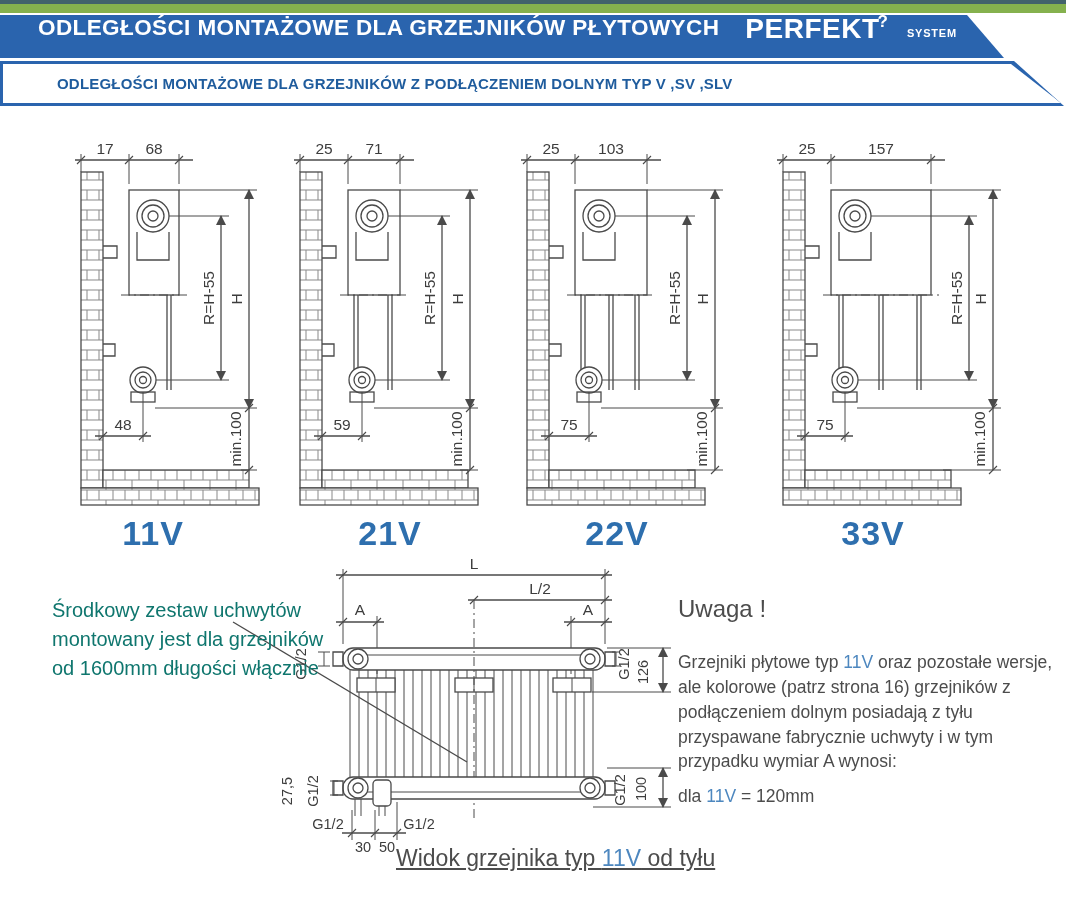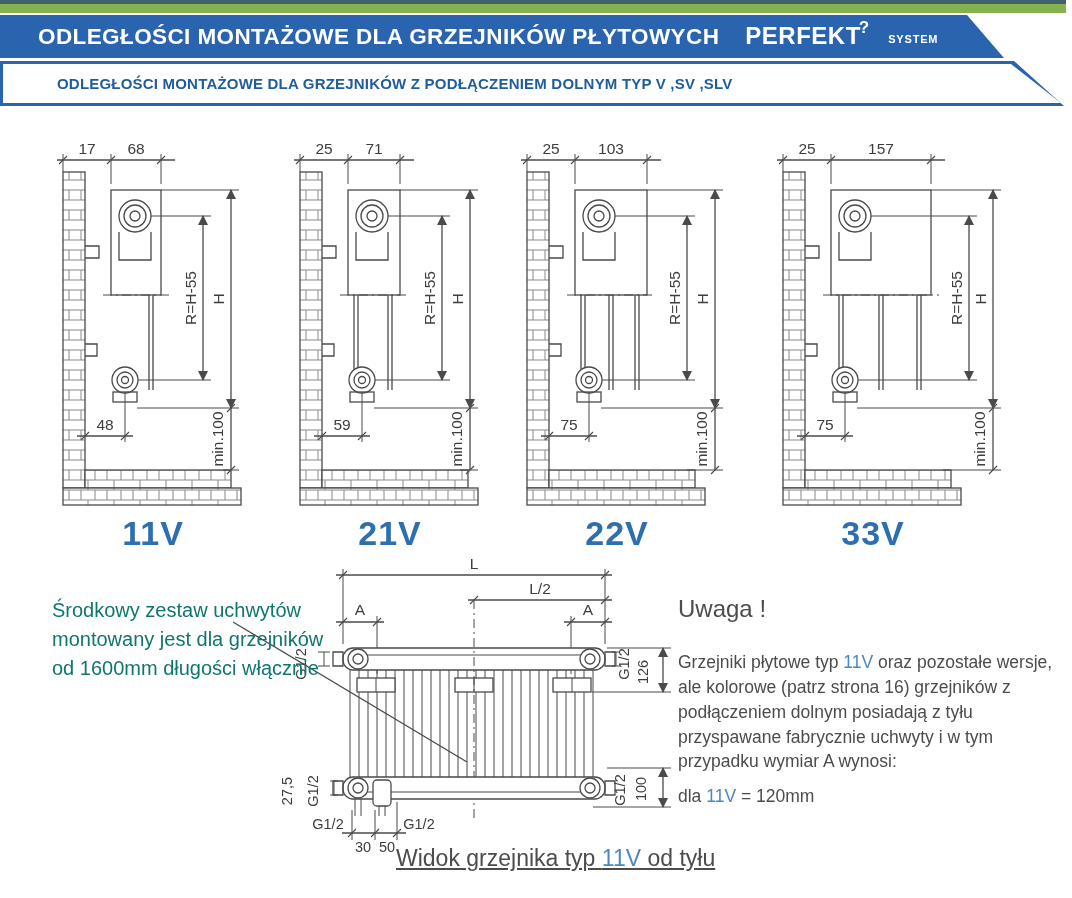--- a/index.html
+++ b/index.html
@@ -4,24 +4,24 @@
 <style>
   html,body{margin:0;padding:0;background:#fff;}
   #page{position:relative;width:1072px;height:898px;background:#fff;overflow:hidden;
         font-family:"Liberation Sans",sans-serif;}
   
   .strip-dark{position:absolute;left:0;top:0;width:1066px;height:4px;background:#42626b;}
   .strip-green{position:absolute;left:0;top:4px;width:1066px;height:9px;background:#85b14e;}
   
   .banner-blue{position:absolute;left:0;top:15px;width:1004px;height:43px;background:#2a64ae;
     clip-path:polygon(0 0,967px 0,100% 100%,0 100%);
-    display:flex;align-items:center;padding-left:38px;box-sizing:border-box;}
+    display:flex;padding-left:38px;box-sizing:border-box;}
   .banner-title{color:#fff;font-size:22.5px;font-weight:700;letter-spacing:.4px;white-space:nowrap;}
   .logo{display:flex;align-items:baseline;margin-left:26px;color:#fff;}
-  .logo-main{font-size:24px;font-weight:800;letter-spacing:.5px;line-height:1;}
+  .logo-main{font-size:28px;font-weight:800;letter-spacing:.5px;line-height:1;}
   .logo-mark{font-size:17px;font-weight:700;position:relative;top:-11px;margin-left:-2px;}
   .logo-sub{font-size:11px;font-weight:600;letter-spacing:.8px;margin-left:19px;position:relative;top:-1px;}
   
   .banner-white-outer{position:absolute;left:0;top:61px;width:1064px;height:45px;background:#2a64ae;
     clip-path:polygon(0 0,1014px 0,100% 100%,0 100%);}
   .banner-white-inner{position:absolute;left:3px;top:3px;right:3px;bottom:3px;background:#fff;
     clip-path:polygon(0 0,1008px 0,100% 100%,0 100%);
     display:flex;align-items:center;padding-left:36px;box-sizing:border-box;}
   .banner-sub{color:#1f5c9d;font-size:15px;font-weight:700;letter-spacing:.2px;white-space:nowrap;margin-left:18px;}
   
@@ -72,21 +72,21 @@
       <span class="logo-mark">?</span>
       <span class="logo-sub">SYSTEM</span>
     </span>
   </div>
   <div class="banner-white-outer">
     <div class="banner-white-inner">
       <span class="banner-sub">ODLEGŁOŚCI MONTAŻOWE DLA GRZEJNIKÓW Z PODŁĄCZENIEM DOLNYM TYP V ,SV ,SLV</span>
     </div>
   </div>
 
-  <div class="col" style="left:23px">
+  <div class="col" style="left:41px">
     <svg viewBox="0 0 260 372" width="260" height="372">
       <g class="ln">
         <path d="M34 20H152"></path>
         <path class="thin" d="M40 32V14 M88 44V14 M138 44V14"></path>
         <path class="tk" d="M36 24l8 -8 M84 24l8 -8 M134 24l8 -8"></path>
         <rect x="40" y="32" width="22" height="316" style="fill:url(#bricks)"></rect>
         <rect x="62" y="330" width="146" height="18" style="fill:url(#bricks)"></rect>
         <rect x="40" y="348" width="178" height="17" style="fill:url(#bricks)"></rect>
         <path d="M62 106h14v12h-14 M62 204h12v12h-12"></path>
         <rect x="88" y="50" width="50" height="105" style="fill:#fff"></rect>

